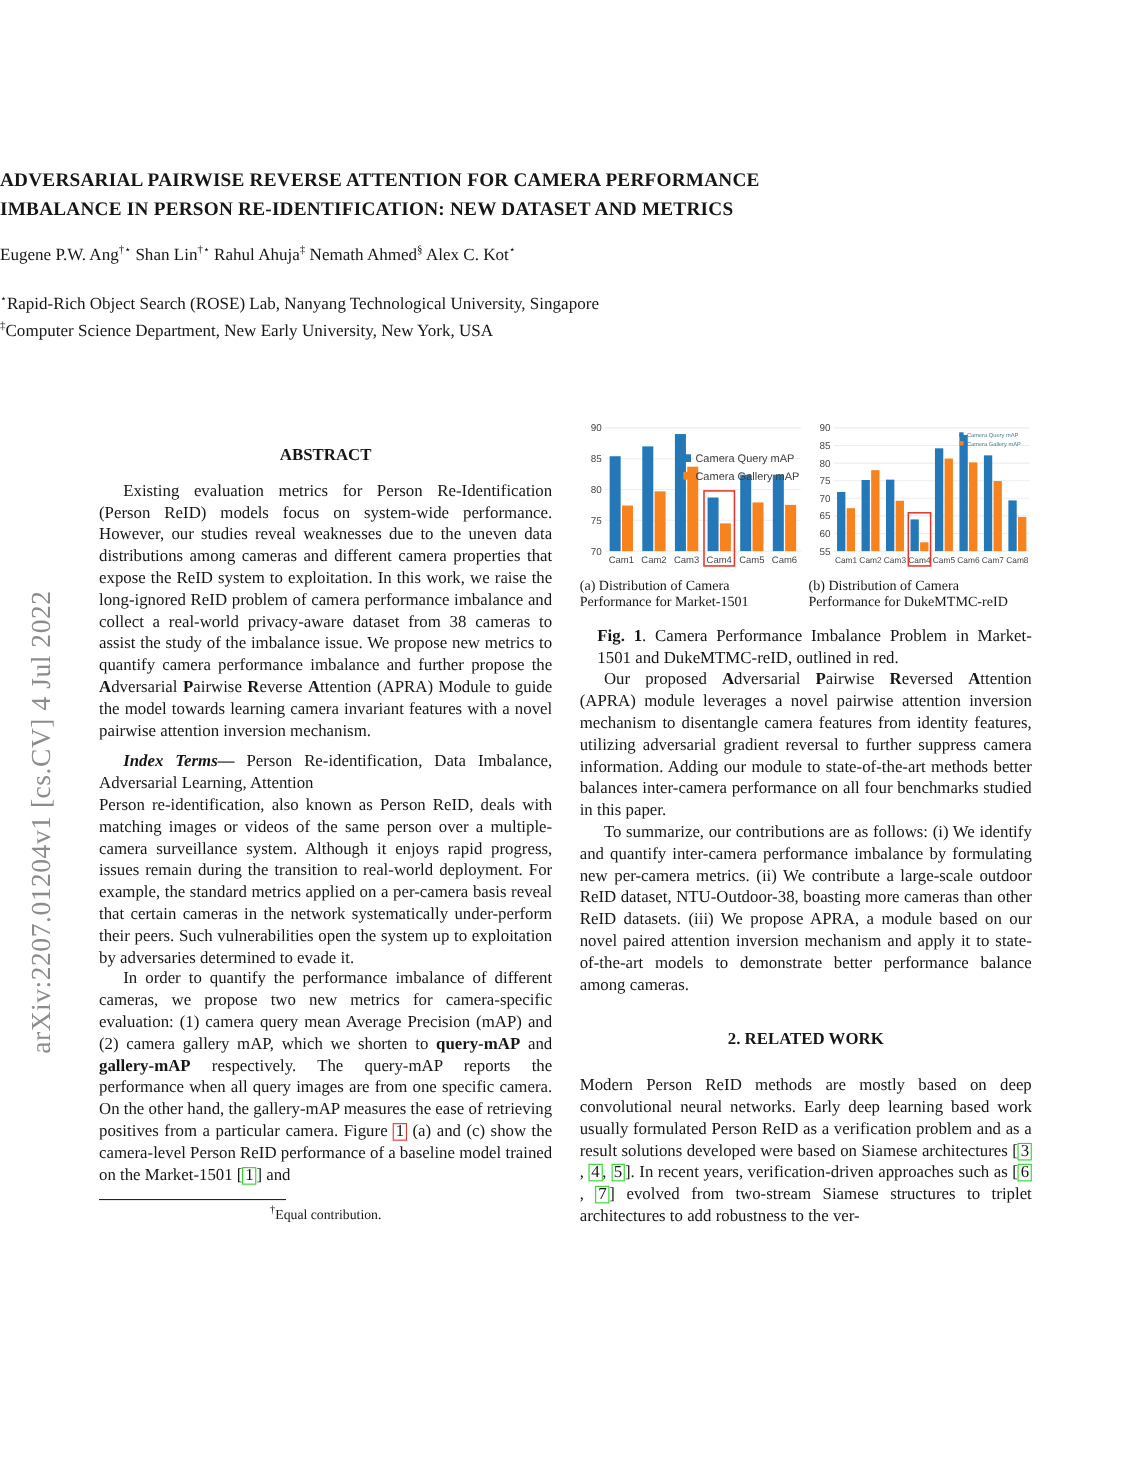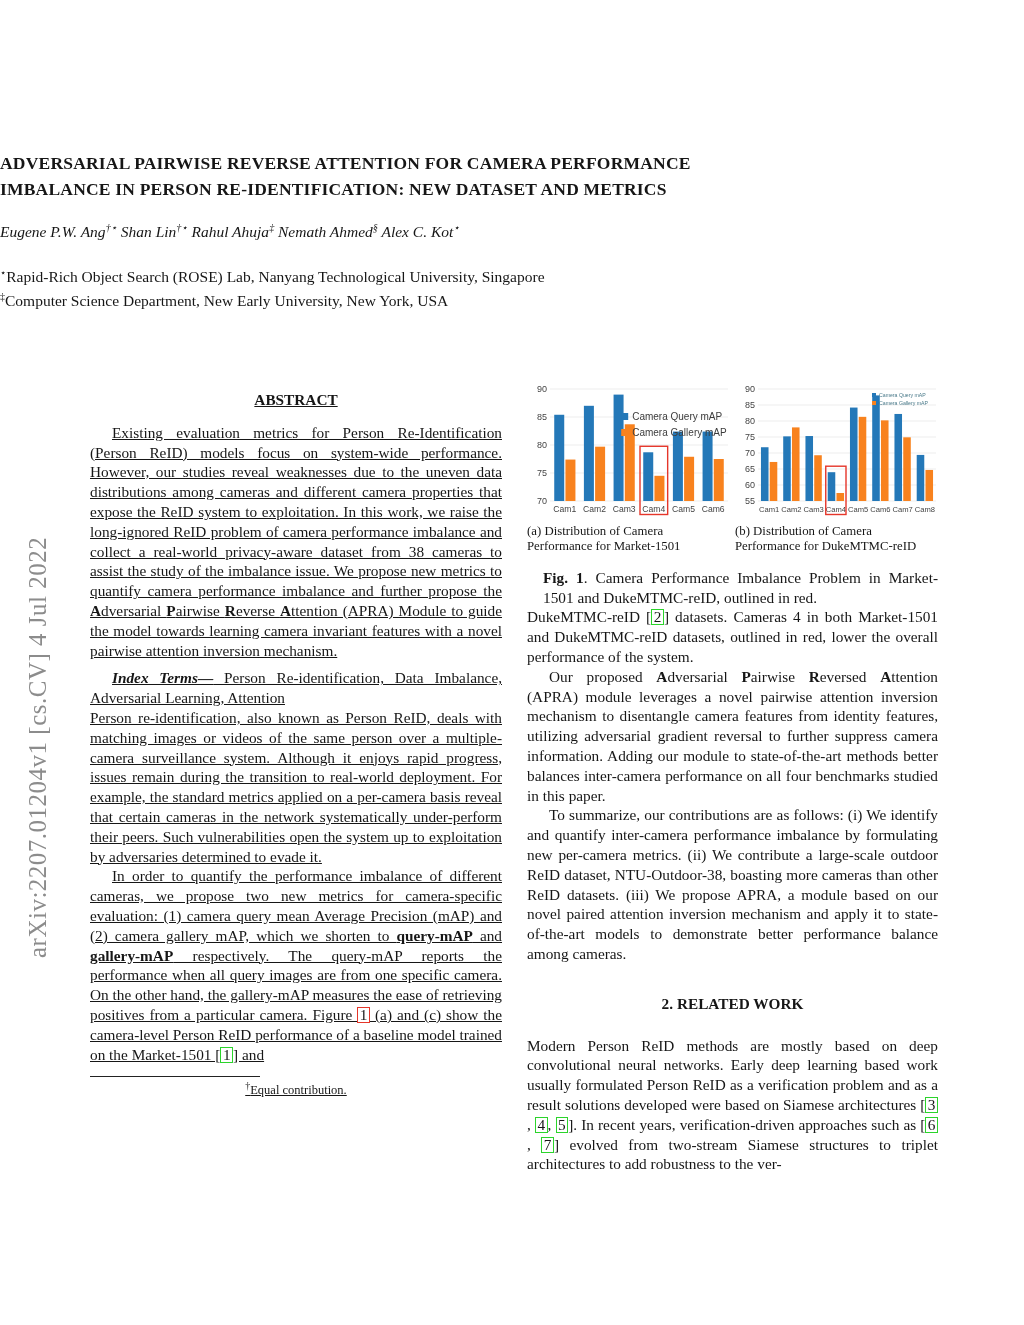--- a/index.html
+++ b/index.html
@@ -7,27 +7,27 @@
         font-family:"Liberation Serif",serif;color:#161616;overflow:hidden;}
 
   
   .arxiv-watermark{position:absolute;left:24px;top:958px;width:600px;
         transform:rotate(-90deg);transform-origin:0 0;
         font-size:25px;letter-spacing:.5px;color:#8c8c8c;white-space:nowrap;}
 
   
   .header{position:absolute;top:150px;left:0;width:1024px;text-align:left;}
   .title{font-size:17.5px;font-weight:bold;line-height:26px;letter-spacing:.2px;margin:0;}
-  .authors{margin-top:21px;font-style:italic;font-size:15.5px;}
+  .authors{margin-top:21px;font-size:15.5px;}
   .affils{margin-top:24px;font-size:15.5px;line-height:24px;}
   sup{font-size:10px;line-height:0;}
 
   
   .col{position:absolute;text-align:justify;font-size:15.3px;line-height:19.8px;}
-  .col-left{left:90px;top:390px;width:412px;text-decoration:underline;}
+  .col-left{left:90px;top:404px;width:412px;}
   .col-right{left:527px;top:383px;width:411px;}
   .col p{margin:0;}
   .col p.indent{text-indent:22px;}
   h2.sec{font-size:15.3px;font-weight:bold;text-align:center;margin:0 0 13px 0;}
   h2.sec.mid{margin-top:30px;margin-bottom:22px;}
 
   .cite-red,.cite-green{display:inline-block;text-indent:0;line-height:14px;padding:0 1.5px;}
   .cite-red{border:1.5px solid #e5362a;}
   .cite-green{border:1.5px solid #2bd42b;}
 
@@ -158,20 +158,19 @@
                 <rect x="137" y="10" width="4" height="4" fill="#2478b8"></rect>
                 <text x="144" y="14" font-size="5.2" text-anchor="start" fill="#4a7a8a" font-family="&quot;Liberation Sans&quot;,sans-serif">Camera Query mAP</text>
                 <rect x="137" y="18" width="4" height="4" fill="#f8821e"></rect>
                 <text x="144" y="22" font-size="5.2" text-anchor="start" fill="#4a7a8a" font-family="&quot;Liberation Sans&quot;,sans-serif">Camera Gallery mAP</text>
               </svg></div>
           <figcaption>(b) Distribution of Camera Performance for DukeMTMC-reID</figcaption>
         </div>
       </div>
       <div class="fig-caption"><span style="font-weight: bold;">Fig. 1</span><span>. Camera Performance Imbalance Problem in Market-1501 and DukeMTMC-reID, outlined in red.</span></div>
     </figure>
-    <p class="p-duke"><span>DukeMTMC-reID [</span><span class="cite-green">2</span><span>] datasets. Cameras 4 in both Market-1501 and DukeMTMC-reID datasets, outlined in red, lower the overall performance of the system.</span></p>
     <p class="indent"><span>Our proposed </span><span style="font-weight: bold;">A</span><span>dversarial </span><span style="font-weight: bold;">P</span><span>airwise </span><span style="font-weight: bold;">R</span><span>eversed </span><span style="font-weight: bold;">A</span><span>ttention (APRA) module leverages a novel pairwise attention inversion mechanism to disentangle camera features from identity features, utilizing adversarial gradient reversal to further suppress camera information. Adding our module to state-of-the-art methods better balances inter-camera performance on all four benchmarks studied in this paper.</span></p>
     <p class="indent"><span>To summarize, our contributions are as follows: (i) We identify and quantify inter-camera performance imbalance by formulating new per-camera metrics. (ii) We contribute a large-scale outdoor ReID dataset, NTU-Outdoor-38, boasting more cameras than other ReID datasets. (iii) We propose APRA, a module based on our novel paired attention inversion mechanism and apply it to state-of-the-art models to demonstrate better performance balance among cameras.</span></p>
     <h2 class="sec mid">2.  RELATED WORK</h2>
     <p><span>Modern Person ReID methods are mostly based on deep convolutional neural networks. Early deep learning based work usually formulated Person ReID as a verification problem and as a result solutions developed were based on Siamese architectures [</span><span class="cite-green">3</span><span>, </span><span class="cite-green">4</span><span>, </span><span class="cite-green">5</span><span>]. In recent years, verification-driven approaches such as [</span><span class="cite-green">6</span><span>, </span><span class="cite-green">7</span><span>] evolved from two-stream Siamese structures to triplet architectures to add robustness to the ver-</span></p>
   </div>
 
 </div>
 
 </body></html>

